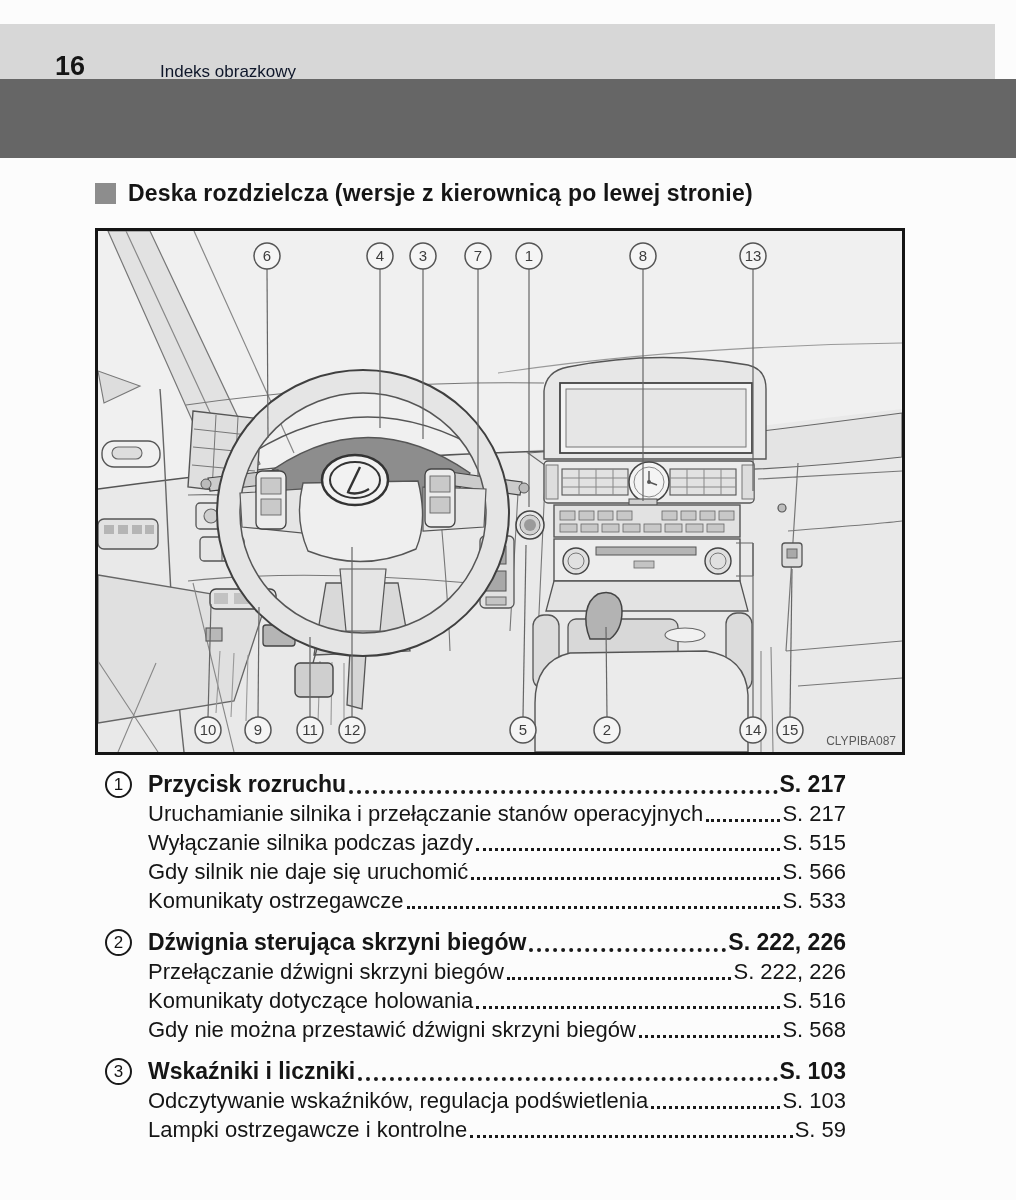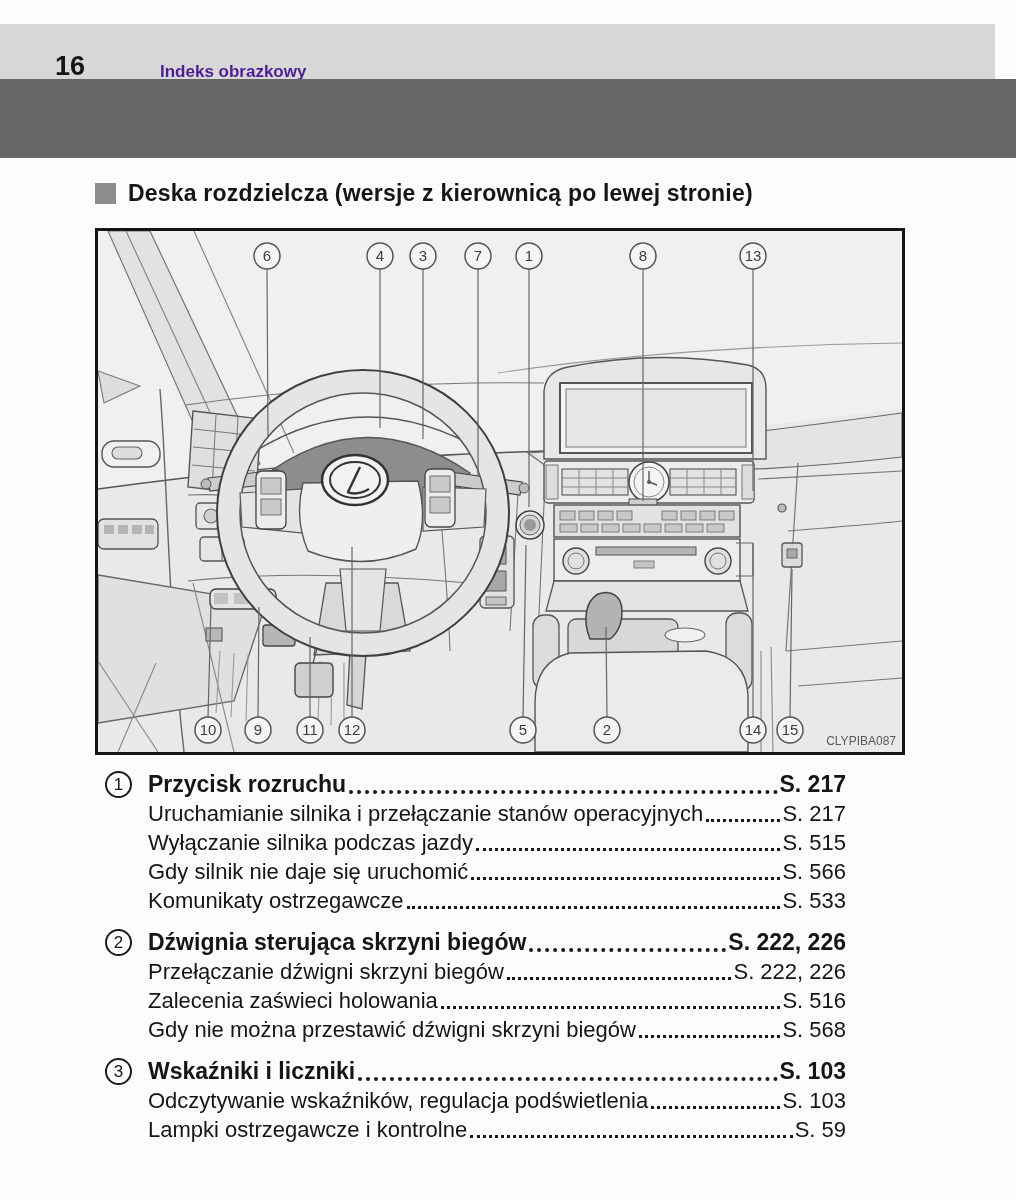--- a/index.html
+++ b/index.html
@@ -4,21 +4,21 @@
 <style>
   html,body{margin:0;padding:0;}
   body{
     width:1016px;height:1200px;position:relative;
     background:#fcfcfc;color:#151515;
     font-family:"Liberation Sans", sans-serif;
     overflow:hidden;
   }
   .topband{position:absolute;left:0;top:0;width:995px;height:68px;background:#d7d7d7;margin-top:24px;}
   .pagenum{position:absolute;left:55px;top:29px;font-size:27px;font-weight:bold;line-height:1;}
-  .chapter{position:absolute;left:160px;top:39px;font-size:17px;line-height:1;color:#4c1d95;font-weight:bold;}
+  .chapter{position:absolute;left:160px;top:39px;font-size:17px;line-height:1;color:#0f172a;}
   .darkband{position:absolute;left:0;top:79px;width:1016px;height:79px;background:#666666;}
   .heading{position:absolute;left:95px;top:180px;display:flex;align-items:center;}
   .bullet{width:21px;height:21px;background:#8d8d8d;margin-right:12px;flex:none;}
   .heading-text{font-size:23px;font-weight:bold;letter-spacing:.2px;}
   .figure{
     position:absolute;left:95px;top:228px;width:810px;height:527px;
     border:3px solid #151515;background:#e9e9e9;box-sizing:border-box;
   }
   .figure svg{display:block;}
   .index{position:absolute;left:105px;top:770px;width:741px;}
@@ -273,21 +273,21 @@
       <span class="row-text">Dźwignia sterująca skrzyni biegów</span>
       <span class="dots main-dots"></span>
       <span class="row-page">S. 222, 226</span>
     </div>
     <div class="row sub-row">
       <span class="row-text">Przełączanie dźwigni skrzyni biegów</span>
       <span class="dots"></span>
       <span class="row-page">S. 222, 226</span>
     </div>
     <div class="row sub-row">
-      <span class="row-text">Zalecenia zaświeci holowania</span>
+      <span class="row-text">Komunikaty dotyczące holowania</span>
       <span class="dots"></span>
       <span class="row-page">S. 516</span>
     </div>
     <div class="row sub-row">
       <span class="row-text">Gdy nie można przestawić dźwigni skrzyni biegów</span>
       <span class="dots"></span>
       <span class="row-page">S. 568</span>
     </div>
     <div class="row main-row">
       <span class="circ-num">3</span>

